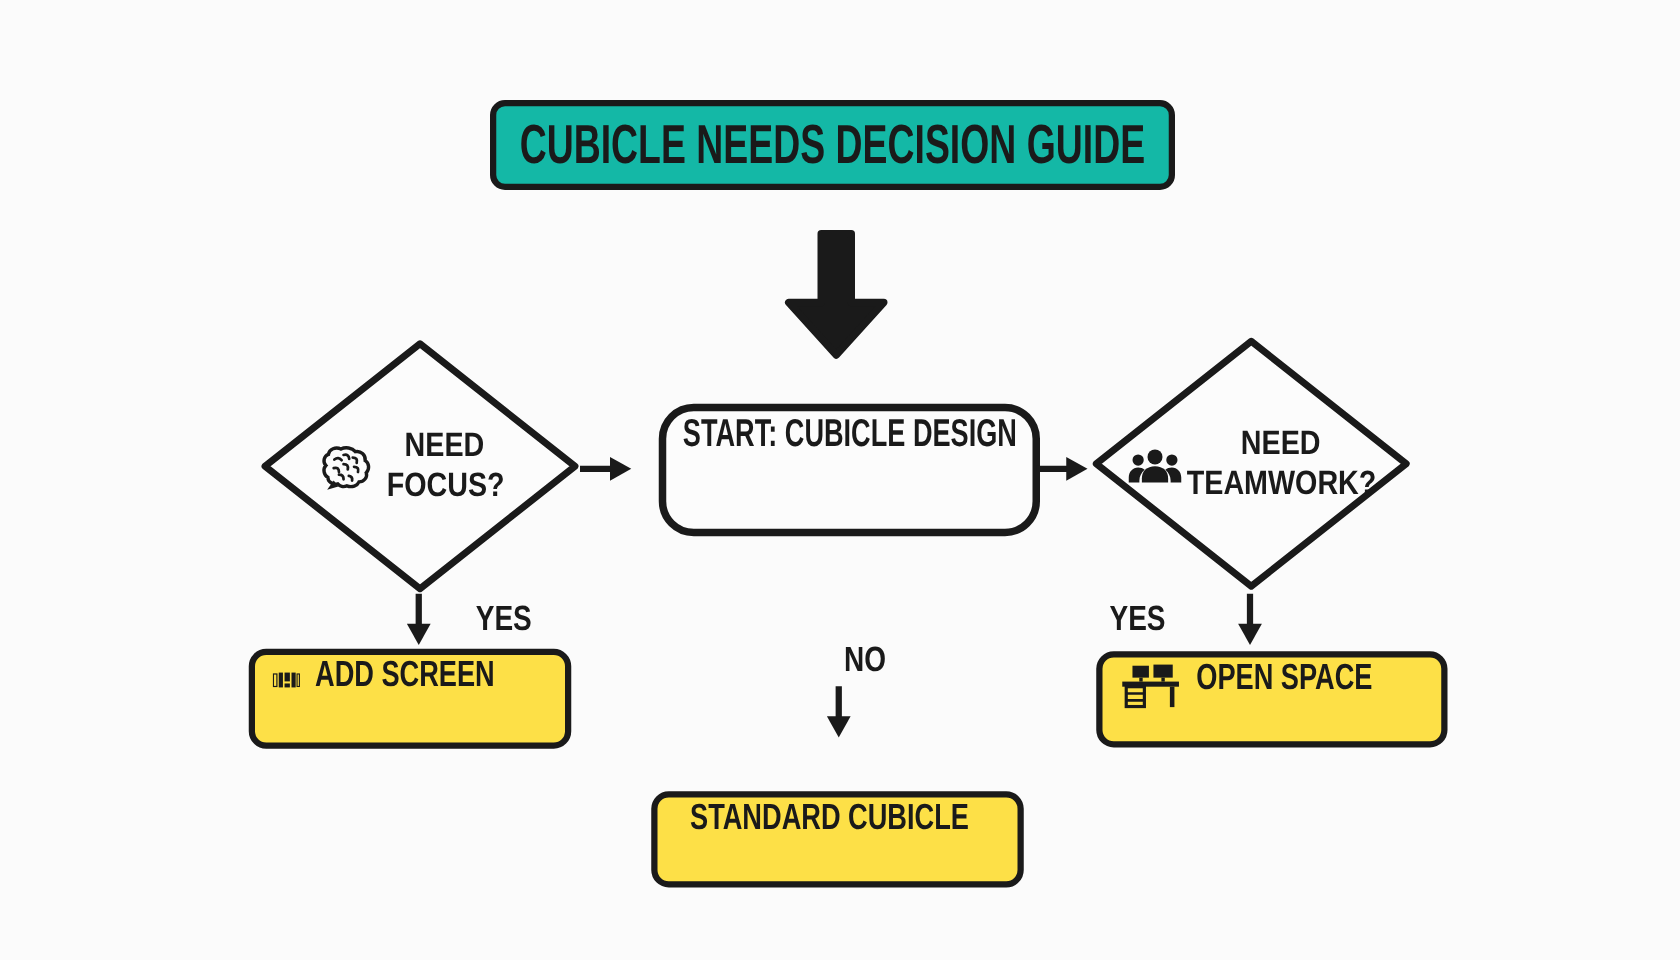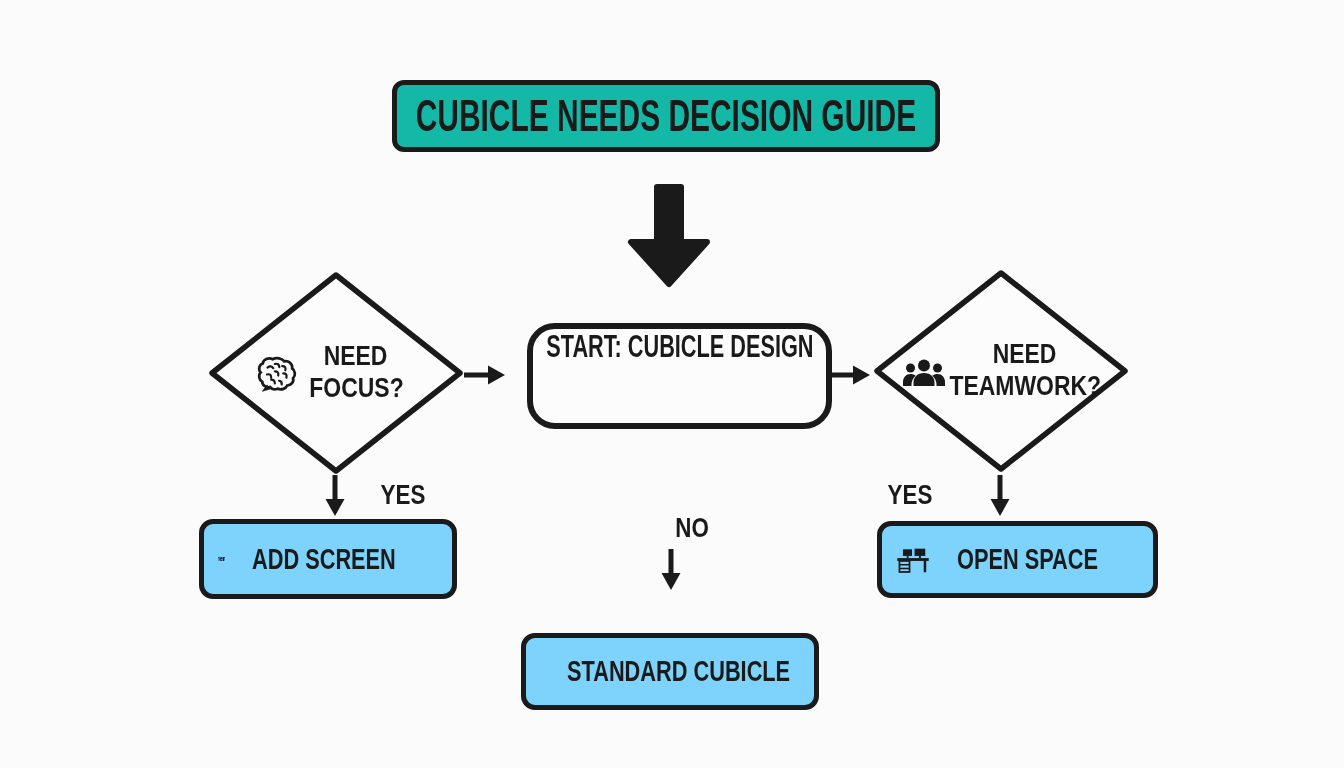--- a/index.html
+++ b/index.html
@@ -17,22 +17,22 @@
              display:flex;align-items:flex-start;justify-content:center;box-sizing:border-box;background:#fcfcfc;margin-left:12px;}
   .t-start{font-size:31px;transform:scaleX(0.70);}
 
   .diamond{width:258px;height:206px;}
   .diamond svg{position:absolute;left:0;top:0;}
   .d-content{position:absolute;left:0;top:0;right:0;bottom:0;display:flex;flex-direction:column;
              align-items:center;justify-content:center;line-height:1.18;text-align:right;}
   .t-diamond{font-size:27px;transform:scaleX(0.85);}
   .d-icon{position:absolute;}
 
-  .result-box{border:5px solid #1a1a1a;border-radius:14px;display:flex;align-items:center;
-              box-sizing:border-box;background:#7dd3fc;padding:0 8px 0 14px;gap:27px;}
+  .result-box{border:5px solid #1a1a1a;border-radius:14px;display:flex;
+              box-sizing:border-box;background:#fde047;padding:0 8px 0 14px;gap:12px;}
   .t-result{font-size:29px;transform:scaleX(0.75);}
 
   .t-label{font-size:28px;transform:scaleX(0.80);}
   .edge-label{display:flex;justify-content:center;}
 </style>
 </head>
 <body>
 
 <div class="canvas">
 

